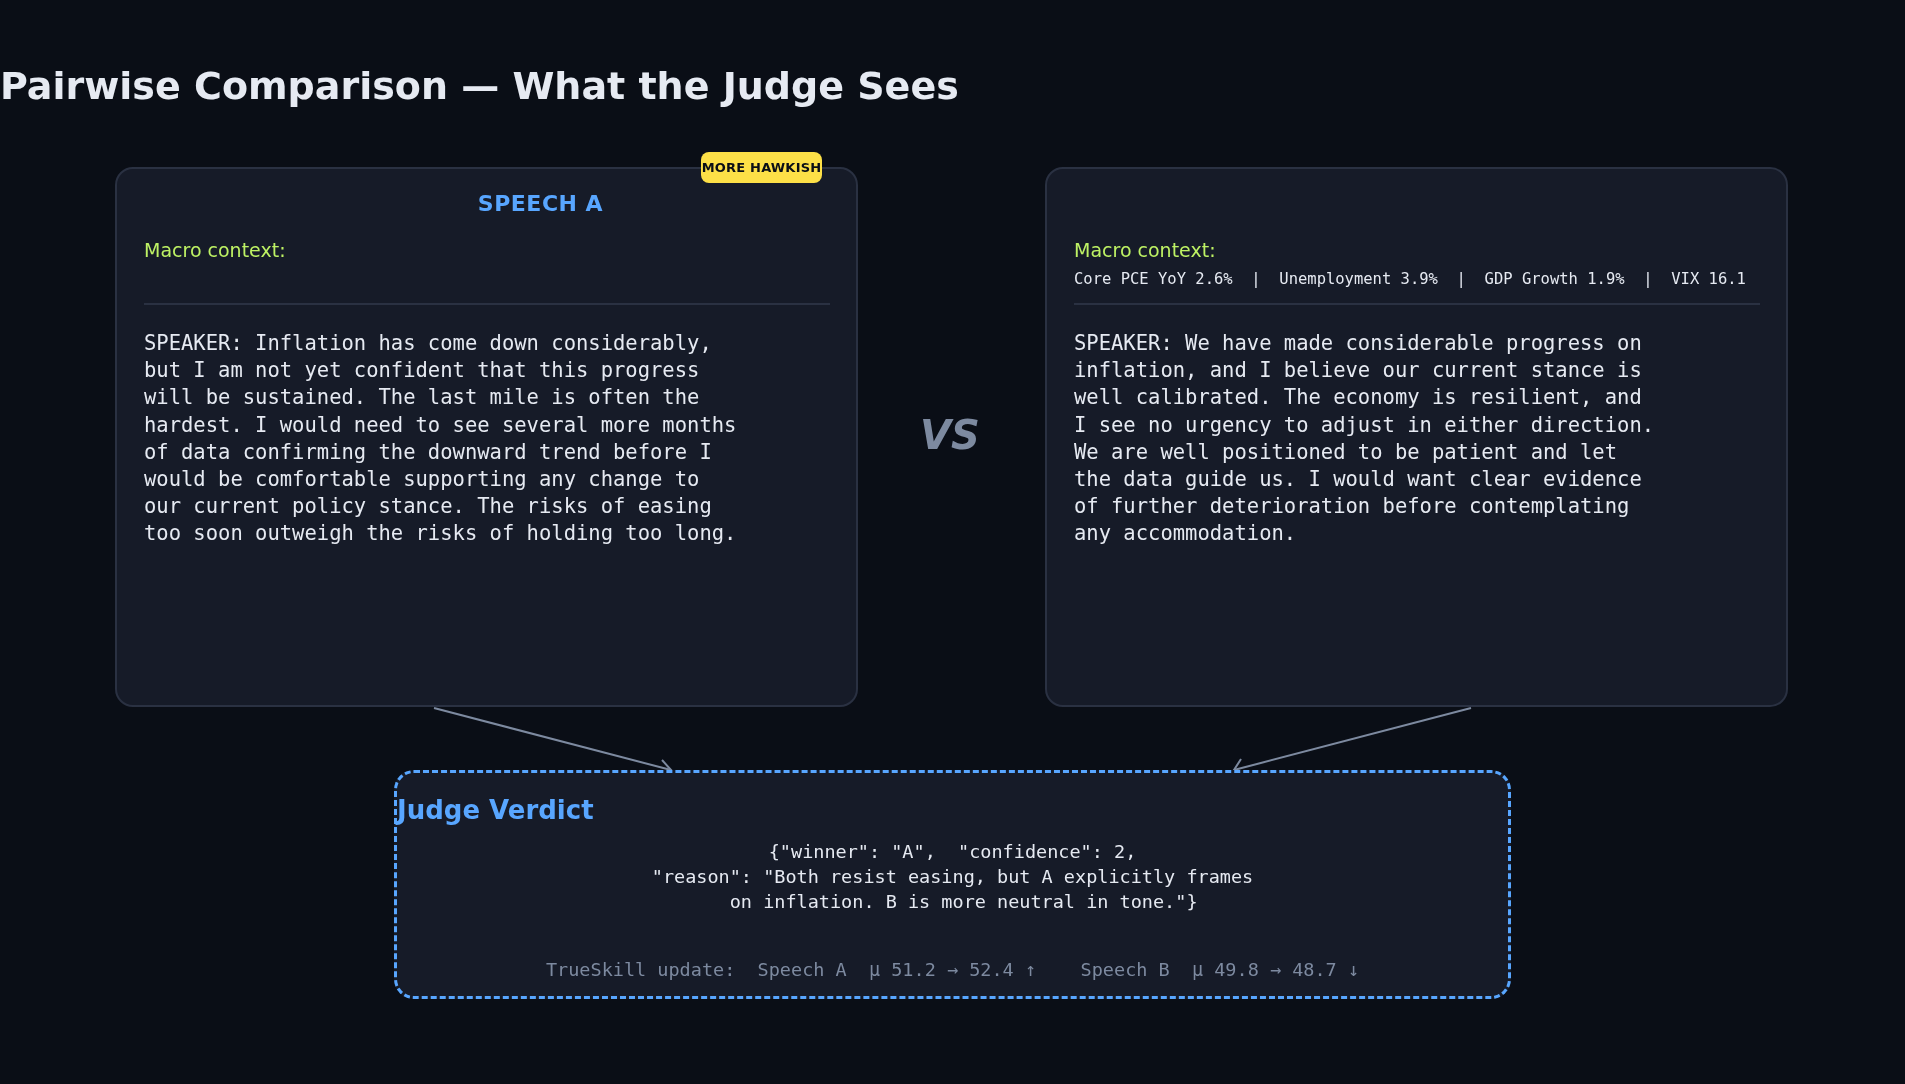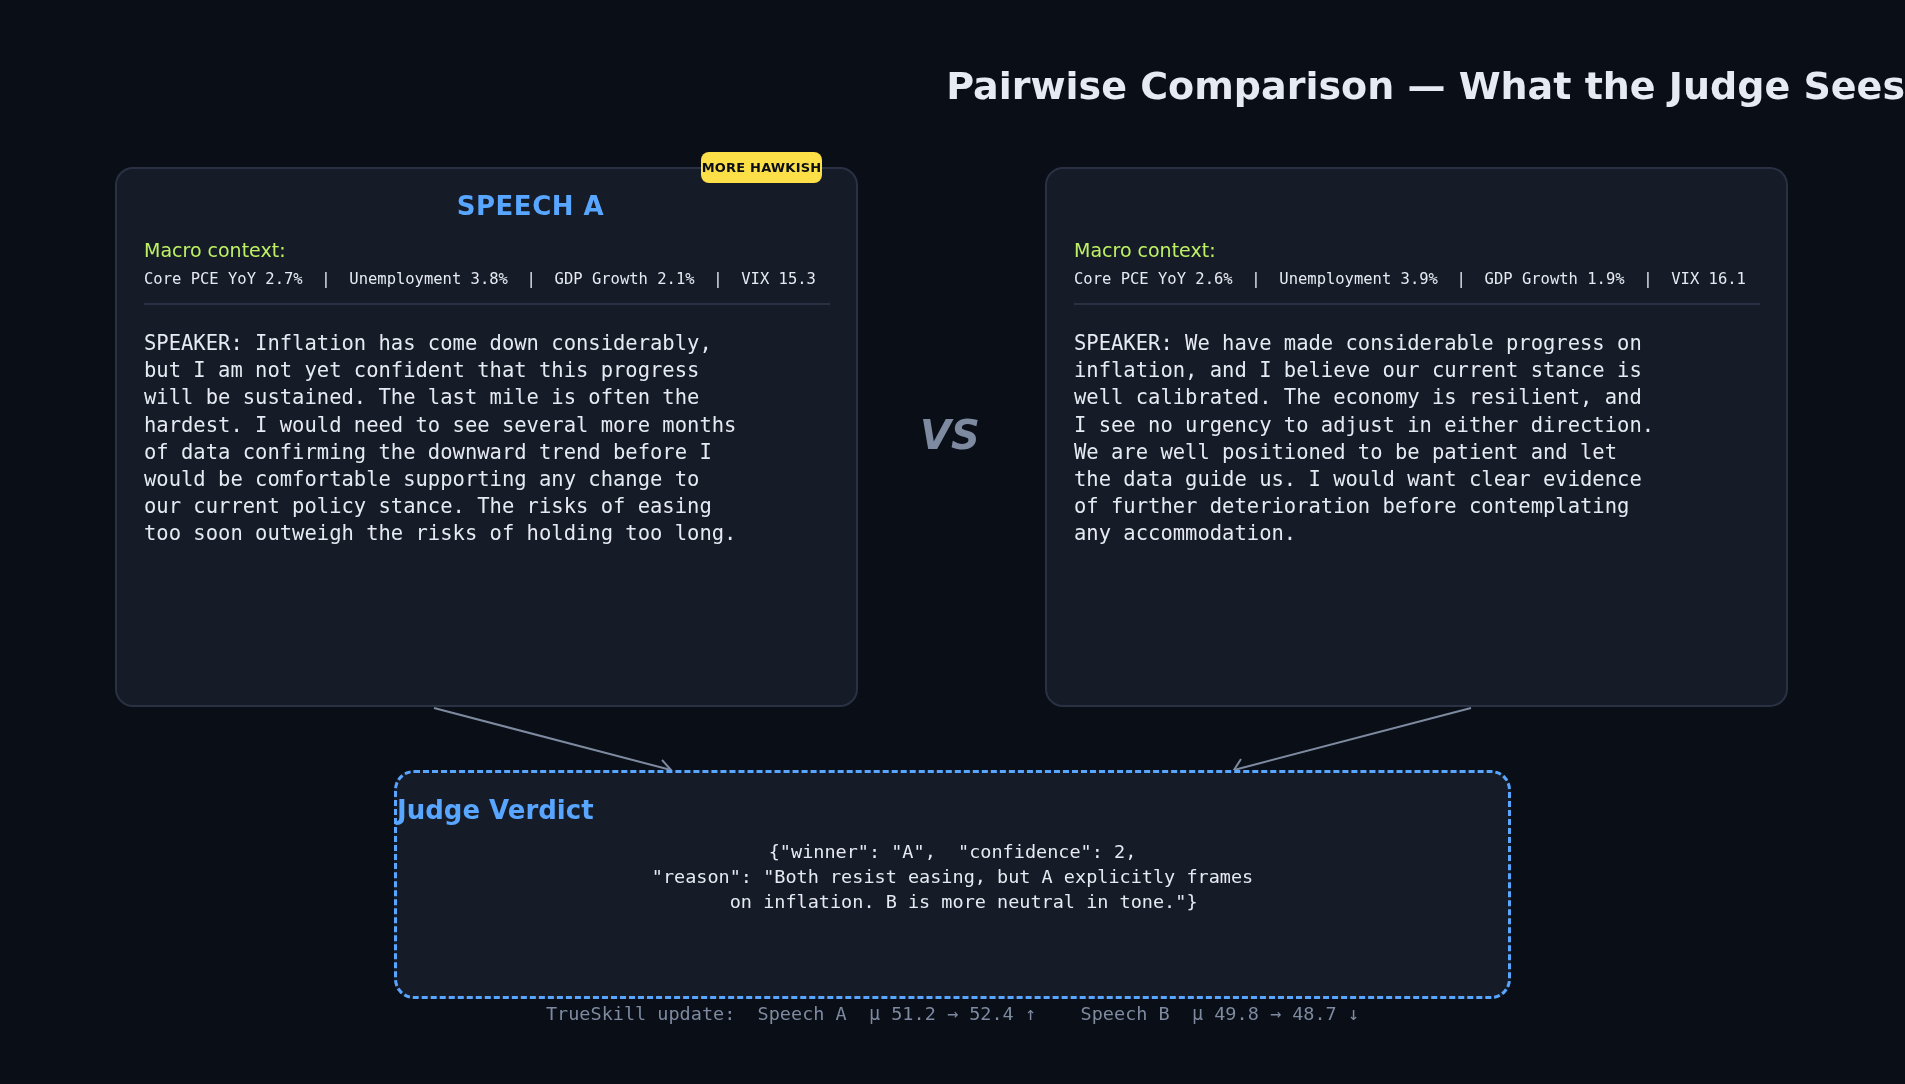--- a/index.html
+++ b/index.html
@@ -1,32 +1,32 @@
 <!DOCTYPE html>
 <html><head>
 <meta charset="utf-8">
 <style>
   html, body { margin:0; padding:0; }
   body {
     width:1905px; height:1084px; background:#0a0e16; position:relative; overflow:hidden;
     font-family:"DejaVu Sans", sans-serif; color:#e6eaf2;
   }
   .title {
-    position:absolute; left:0; top:64px; width:1905px; text-align:right;
+    position:absolute; left:0; top:64px; width:1905px; text-align:left;
     font-size:38px; font-weight:bold; color:#e6eaf2;
   }
   .card {
     position:absolute; top:167px; width:743px; height:540px;
     background:#161b28; border:2px solid #2a3142; border-radius:18px; box-sizing:border-box;
   }
   .card-a { left:115px; }
   .card-b { left:1045px; }
   .card-title {
-    position:absolute; top:22px; left:0; width:100%; text-align:center;
-    font-size:26px; font-weight:bold; color:#58a6ff; letter-spacing:0.5px;padding-left:44px;
+    position:absolute; top:22px; left:10px; width:100%; text-align:center;
+    font-size:22px; font-weight:bold; color:#58a6ff; letter-spacing:0.5px;padding-left:44px;
   }
   .macro-label {
     position:absolute; top:70px; left:27px; font-size:19px; color:#bef264;
   }
   .macro-values {
     position:absolute; top:101px; left:27px; font-family:"DejaVu Sans Mono", monospace;
     font-size:15.5px; color:#e6eaf2; white-space:pre;
   }
   .divider {
     position:absolute; top:134px; left:27px; right:26px; height:2px; background:#2a3142;
@@ -53,32 +53,31 @@
     position:absolute; top:22px; left:0; width:100%; 
     font-size:26px; font-weight:bold; color:#58a6ff;
   }
   .verdict-json {
     position:absolute; top:66px; left:0; width:100%;
     font-family:"DejaVu Sans Mono", monospace; font-size:18.5px; line-height:25px; color:#e6eaf2;
   }
   .verdict-json div { text-align:center; white-space:pre; }
   .trueskill {
     position:absolute; top:186px; left:0; width:100%; text-align:center;
-    font-family:"DejaVu Sans Mono", monospace; font-size:18.5px; color:#7d8aa0; white-space:pre;margin-top:44px;
+    font-family:"DejaVu Sans Mono", monospace; font-size:18.5px; color:#7d8aa0; white-space:pre;
   }
 </style>
 </head>
 <body>
 
 <div class="title">Pairwise Comparison — What the Judge Sees</div>
 
 <div class="card card-a">
   <div class="card-title">SPEECH A</div>
   <div class="macro-label">Macro context:</div>
-  <div class="macro-values">Core PCE YoY 2.7%  |  Unemployment 3.8%  |  GDP Growth 2.1%  |  VIX 15.3</div>
   <div class="divider"></div>
   <div class="speech-text">SPEAKER: Inflation has come down considerably,
 but I am not yet confident that this progress
 will be sustained. The last mile is often the
 hardest. I would need to see several more months
 of data confirming the downward trend before I
 would be comfortable supporting any change to
 our current policy stance. The risks of easing
 too soon outweigh the risks of holding too long.</div>
 </div>

